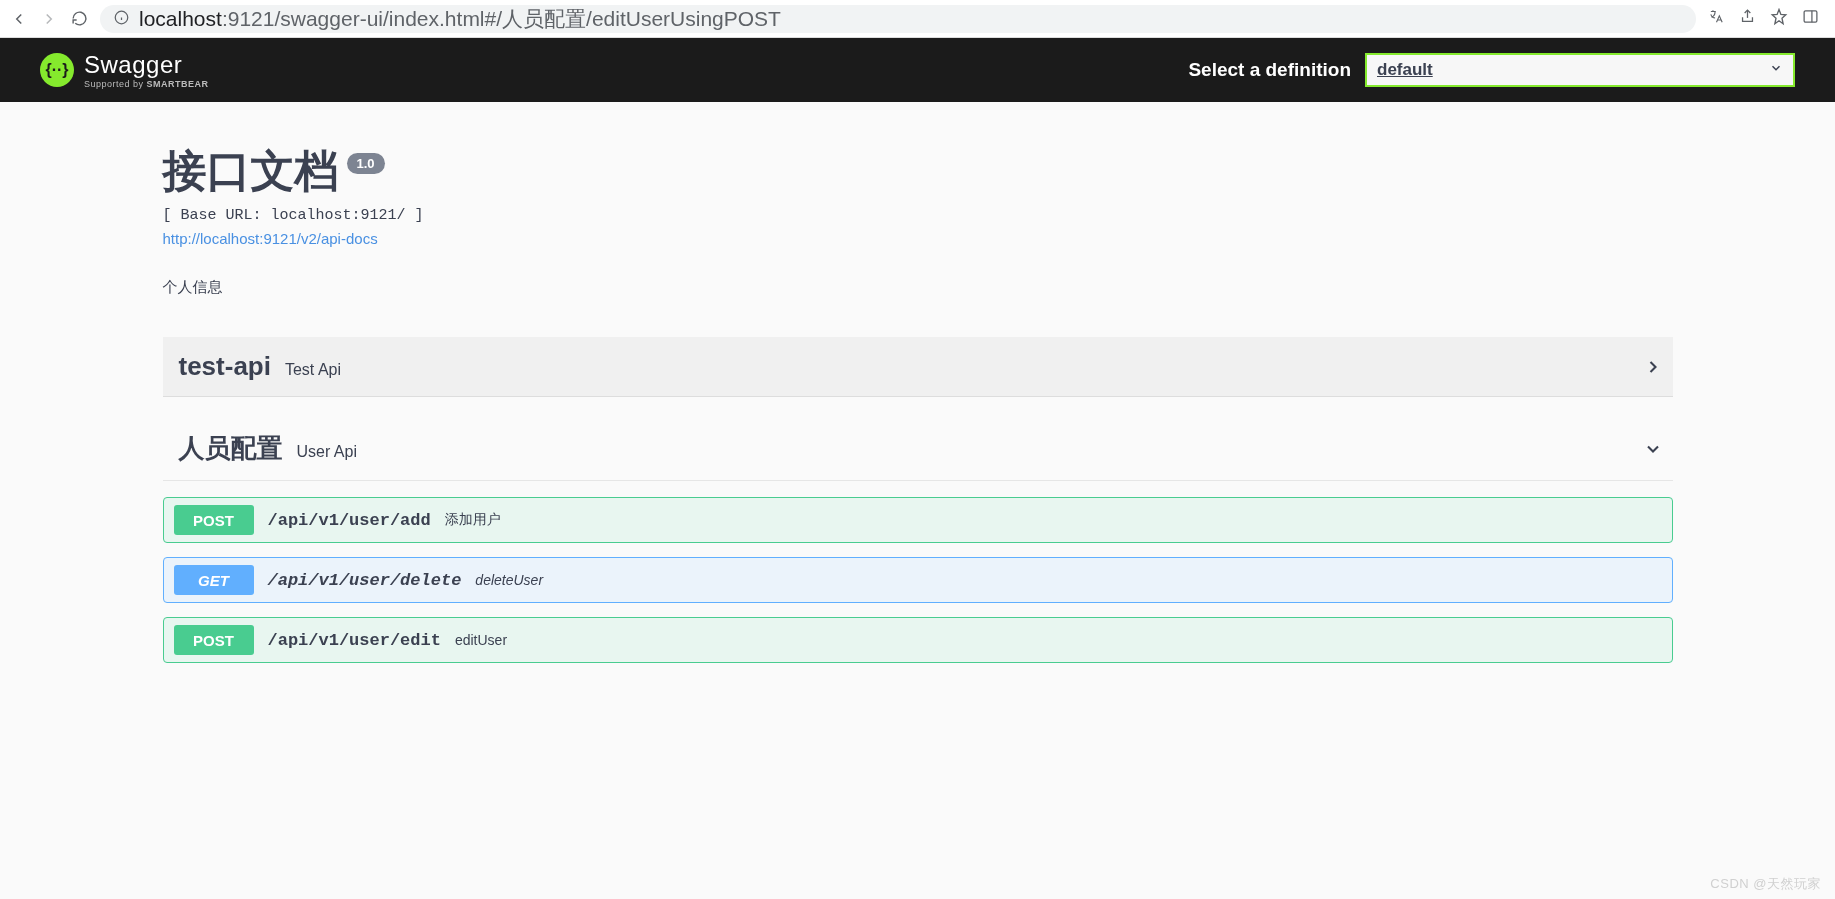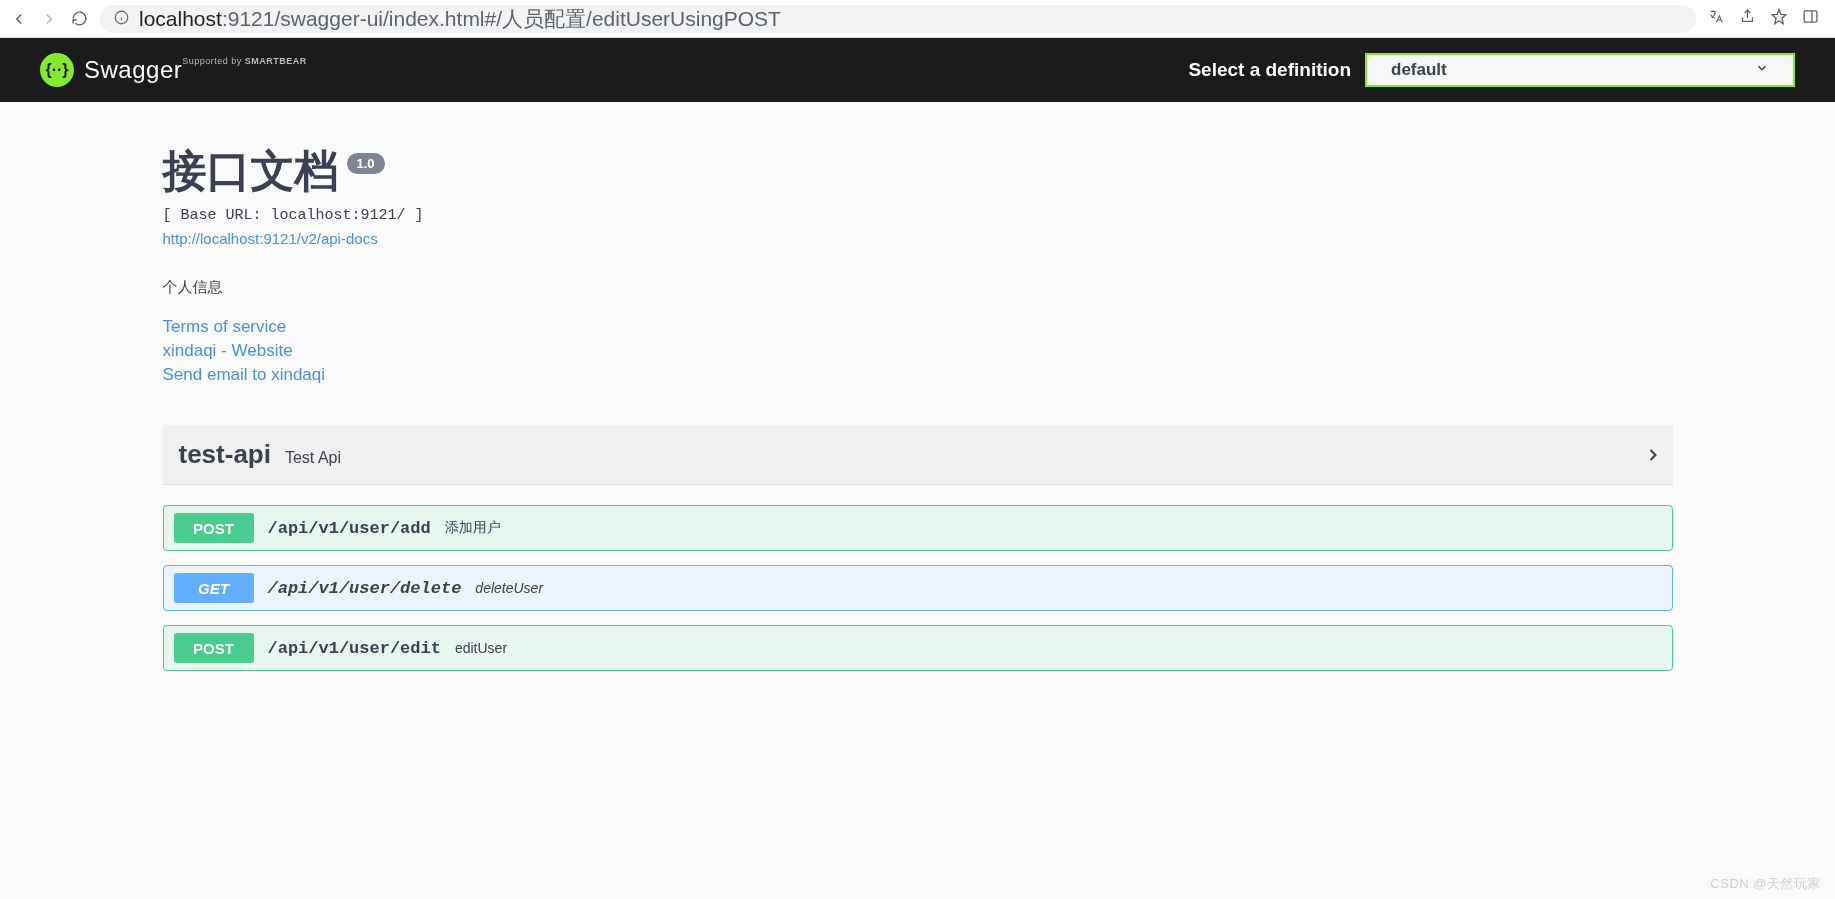--- a/index.html
+++ b/index.html
@@ -14,26 +14,26 @@
 .url-text { color: #202124; font-size: 21px; }
 .url-host { color: #202124; }
 .url-path { color: #5f6368; }
 .right-icons { display: flex; gap: 14px; margin-right: 6px; }
 .right-icons span { color: #5f6368; }
 
 
 .top-bar { background: #1b1b1b; height: 64px; display: flex; align-items: center; justify-content: space-between; padding: 0 40px; }
 .logo-wrap { display: flex; align-items: center; gap: 10px; }
 .logo-badge { width: 34px; height: 34px; border-radius: 50%; background: #85ea2d; display: flex; align-items: center; justify-content: center; color: #1b1b1b; font-weight: bold; font-size: 16px; }
-.logo-text { display: flex; flex-direction: row; color: #fff; }
+.logo-text { display: flex; flex-direction: column; color: #fff; }
 .logo-text .brand { font-size: 24px; font-weight: 400; letter-spacing: .5px; }
 .logo-text .sub { font-size: 9px; color: #bbb; letter-spacing: .5px; }
 .def-wrap { display: flex; align-items: center; gap: 14px; }
 .def-label { color: #fff; font-size: 19px; font-weight: 700; }
-.def-select { width: 430px; height: 34px; border: 2px solid #85ea2d; background: #f7f7f7; display: flex; align-items: center; justify-content: space-between; padding: 0 24px; font-size: 17px; font-weight: 700; color: #3b4151; cursor: pointer; }
+.def-select { width: 430px; height: 34px; border: 2px solid #85ea2d; background: #f7f7f7; display: flex; align-items: center; justify-content: space-between; padding: 0 10px; font-size: 17px; font-weight: 700; color: #3b4151; cursor: pointer; text-decoration: underline; }
 
 
 .container { max-width: 1510px; margin: 0 auto; padding: 40px 0 0; }
 
 .title-row { display: flex; align-items: baseline; gap: 8px; }
 .api-title { font-size: 44px; font-weight: 700; color: #3b4151; }
 .ver-pill { background: #7d8492; color: #fff; font-size: 13px; font-weight: 700; padding: 3px 10px; border-radius: 12px; position: relative; top:-18px; }
 .base-url { font-family: "Courier New", monospace; font-size: 15px; color: #3b4151; margin-top: 6px; }
 .api-link { color: #4990e2; font-size: 15px; text-decoration: none; display: inline-block; margin-top: 6px; }
 
@@ -147,43 +147,49 @@
 <div class="container">
   <div class="title-row">
     <span class="api-title">接口文档</span>
     <span class="ver-pill">1.0</span>
   </div>
   <div class="base-url">[ Base URL: localhost:9121/ ]</div>
   <a class="api-link">http://localhost:9121/v2/api-docs</a>
 
   <div class="desc">个人信息</div>
 
-  <div class="link-list">
-    <a>Terms of service</a>
-    <a>xindaqi - Website</a>
-    <a>Send email to xindaqi</a>
-  </div>
 
   
   <div class="section">
     <div class="section-header first">
       <div class="section-names">
         <span class="section-tag">test-api</span>
         <span class="section-sub">Test Api</span>
       </div>
       <span class="chev">
         <svg width="20" height="20" viewBox="0 0 24 24" fill="none" stroke="#3b4151" stroke-width="2.5">
             <path d="M9 6l6 6-6 6"></path>
           </svg>
       </span>
     </div>
   </div>
 
   
   <div class="section" style="margin-top:20px;">
+    <div class="section-header">
+      <div class="section-names">
+        <span class="section-tag">人员配置</span>
+        <span class="section-sub">User Api</span>
+      </div>
+      <span class="chev">
+        <svg width="20" height="20" viewBox="0 0 24 24" fill="none" stroke="#3b4151" stroke-width="2.5">
+            <path d="M6 9l6 6 6-6"></path>
+          </svg>
+      </span>
+    </div>
 
     <div class="op-list">
       <div class="op-block op-post">
         <span class="method m-post">POST</span>
         <span class="op-path">/api/v1/user/add</span>
         <span class="op-summary">添加用户</span>
       </div>
       <div class="op-block op-get">
         <span class="method m-get">GET</span>
         <span class="op-path">/api/v1/user/delete</span>

